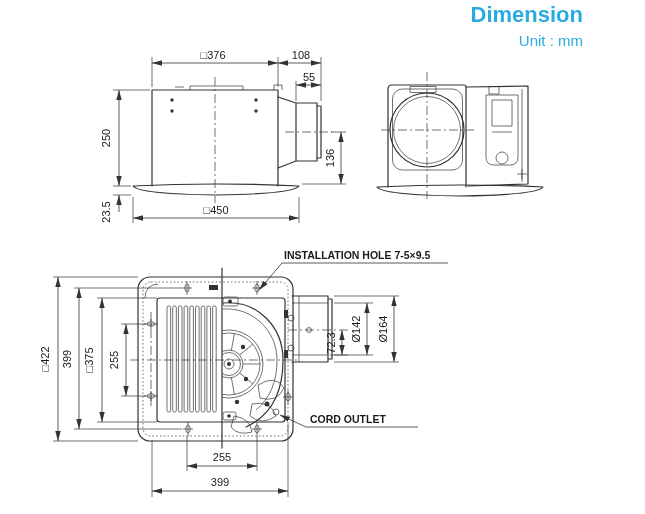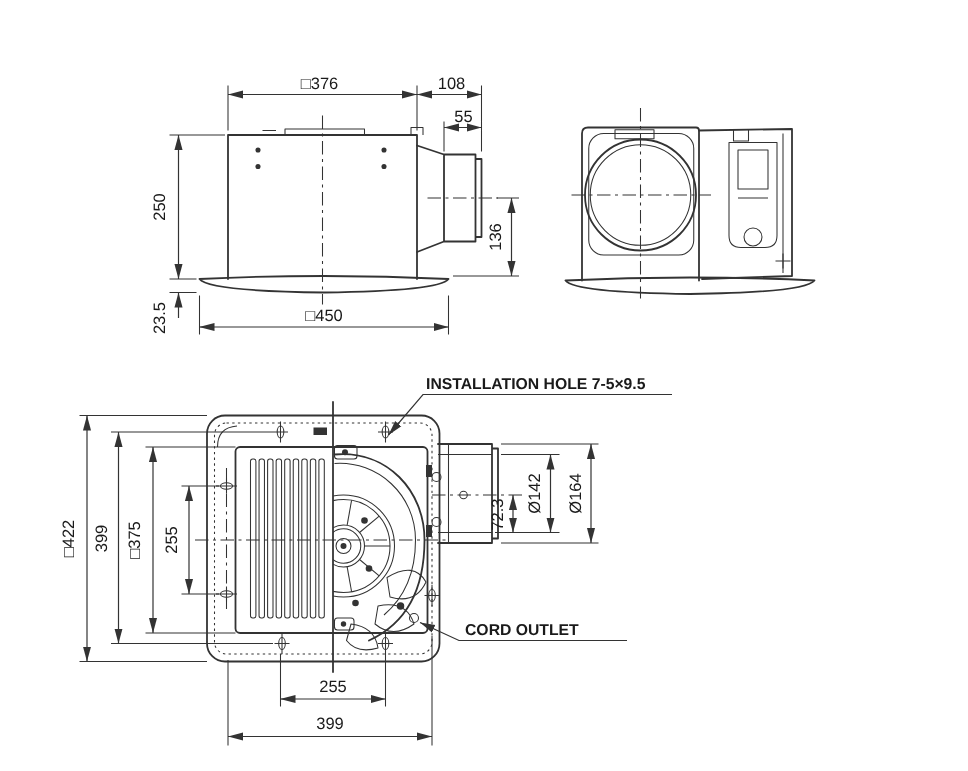--- a/index.html
+++ b/index.html
@@ -17,20 +17,24 @@
   .dotted{fill:none;stroke:#333;stroke-width:0.7;stroke-dasharray:1.6 2.2;}
   .dot{fill:#333;stroke:none;}
   .dim-text{font:11px "Liberation Sans","DejaVu Sans",sans-serif;fill:#1a1a1a;}
   .label-text{font:bold 10.5px "Liberation Sans","DejaVu Sans",sans-serif;fill:#1a1a1a;}
 </style>
 </head>
 <body>
 
 <div class="canvas">
 
+  <div class="titleblock">
+    <div class="title">Dimension</div>
+    <div class="unit">Unit : mm</div>
+  </div>
 
   <svg width="645" height="514" viewBox="0 0 645 514">
     <defs>
       <marker id="arr" viewBox="0 0 10 7" markerWidth="10" markerHeight="7" refX="10" refY="3.5" orient="auto-start-reverse" markerUnits="userSpaceOnUse">
         <path d="M0,0.8 L10,3.5 L0,6.2 Z" fill="#333"></path>
       </marker>
       <clipPath id="fanclip">
           <rect x="222" y="269" width="107" height="180"></rect>
         </clipPath>
     </defs>

